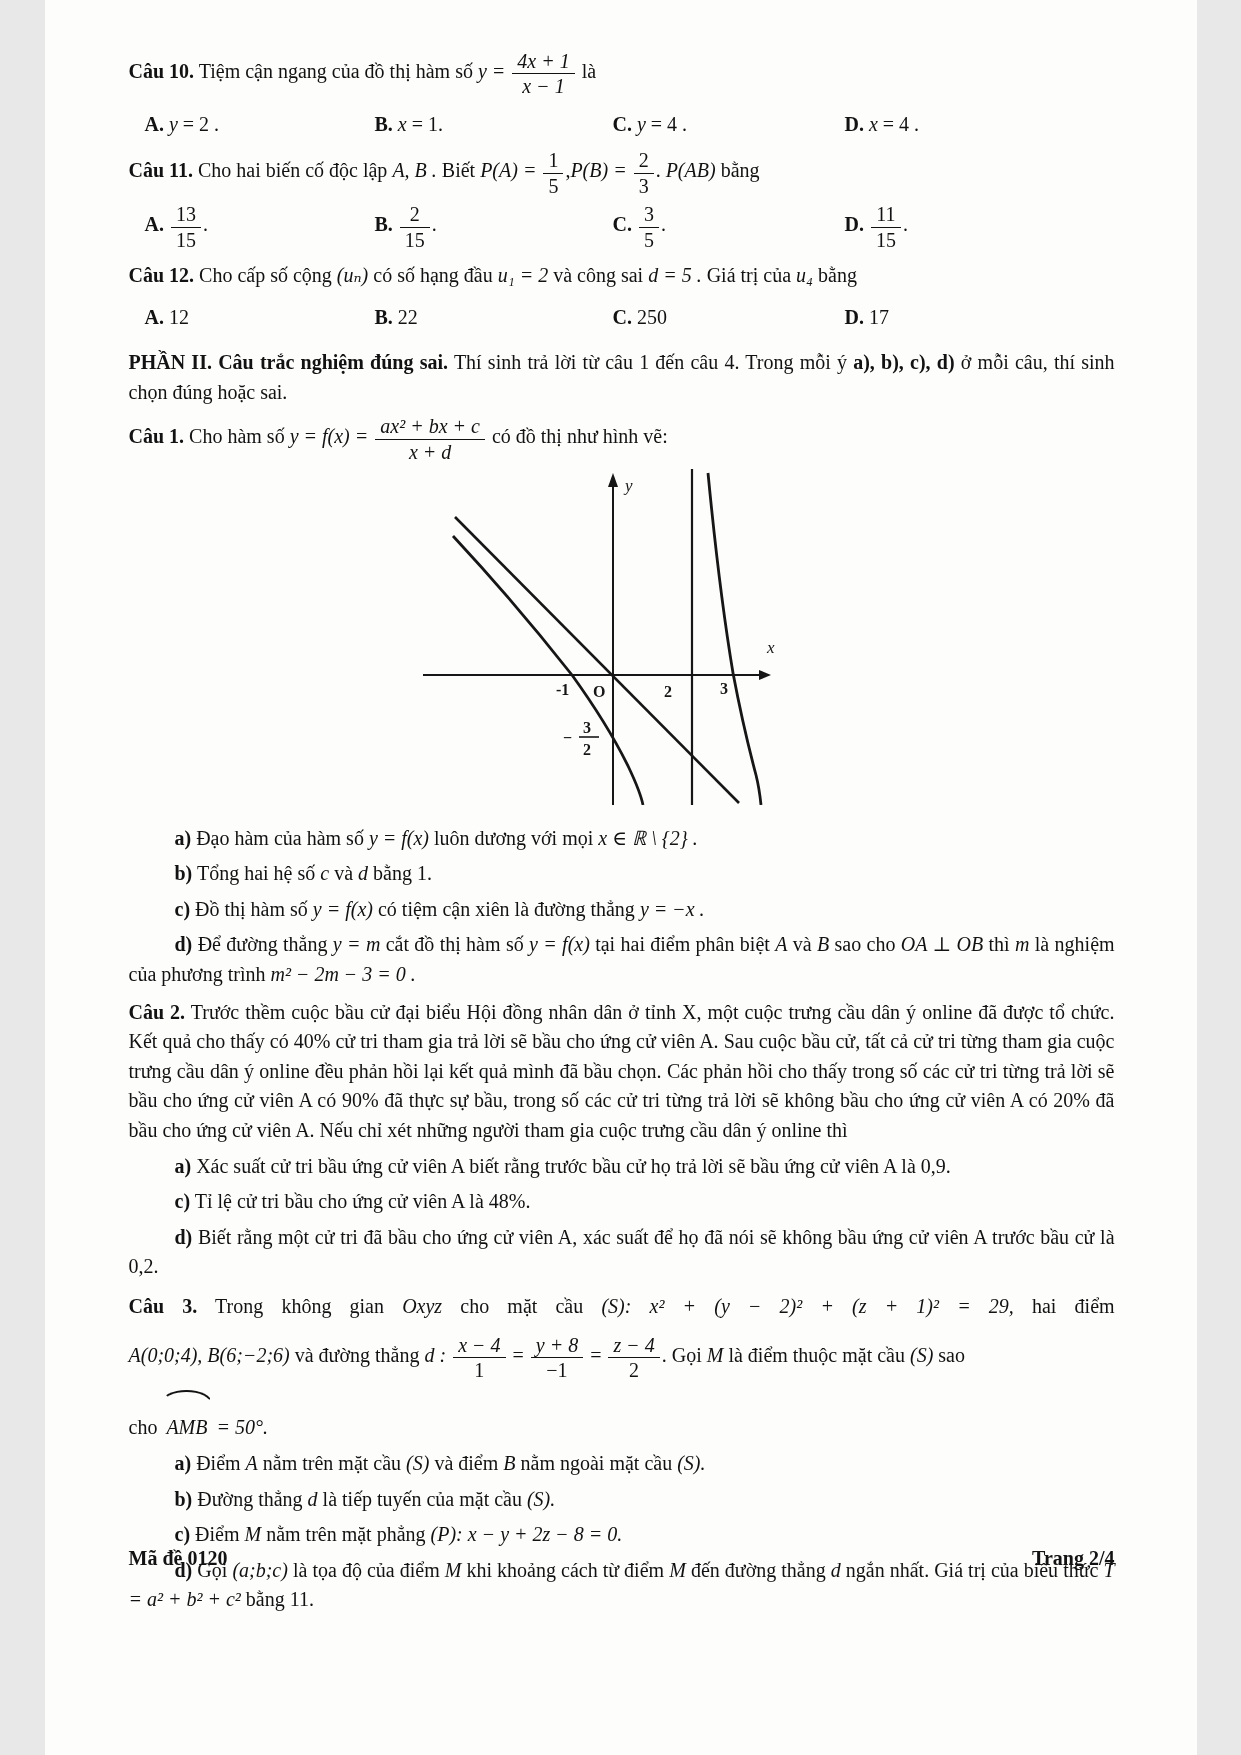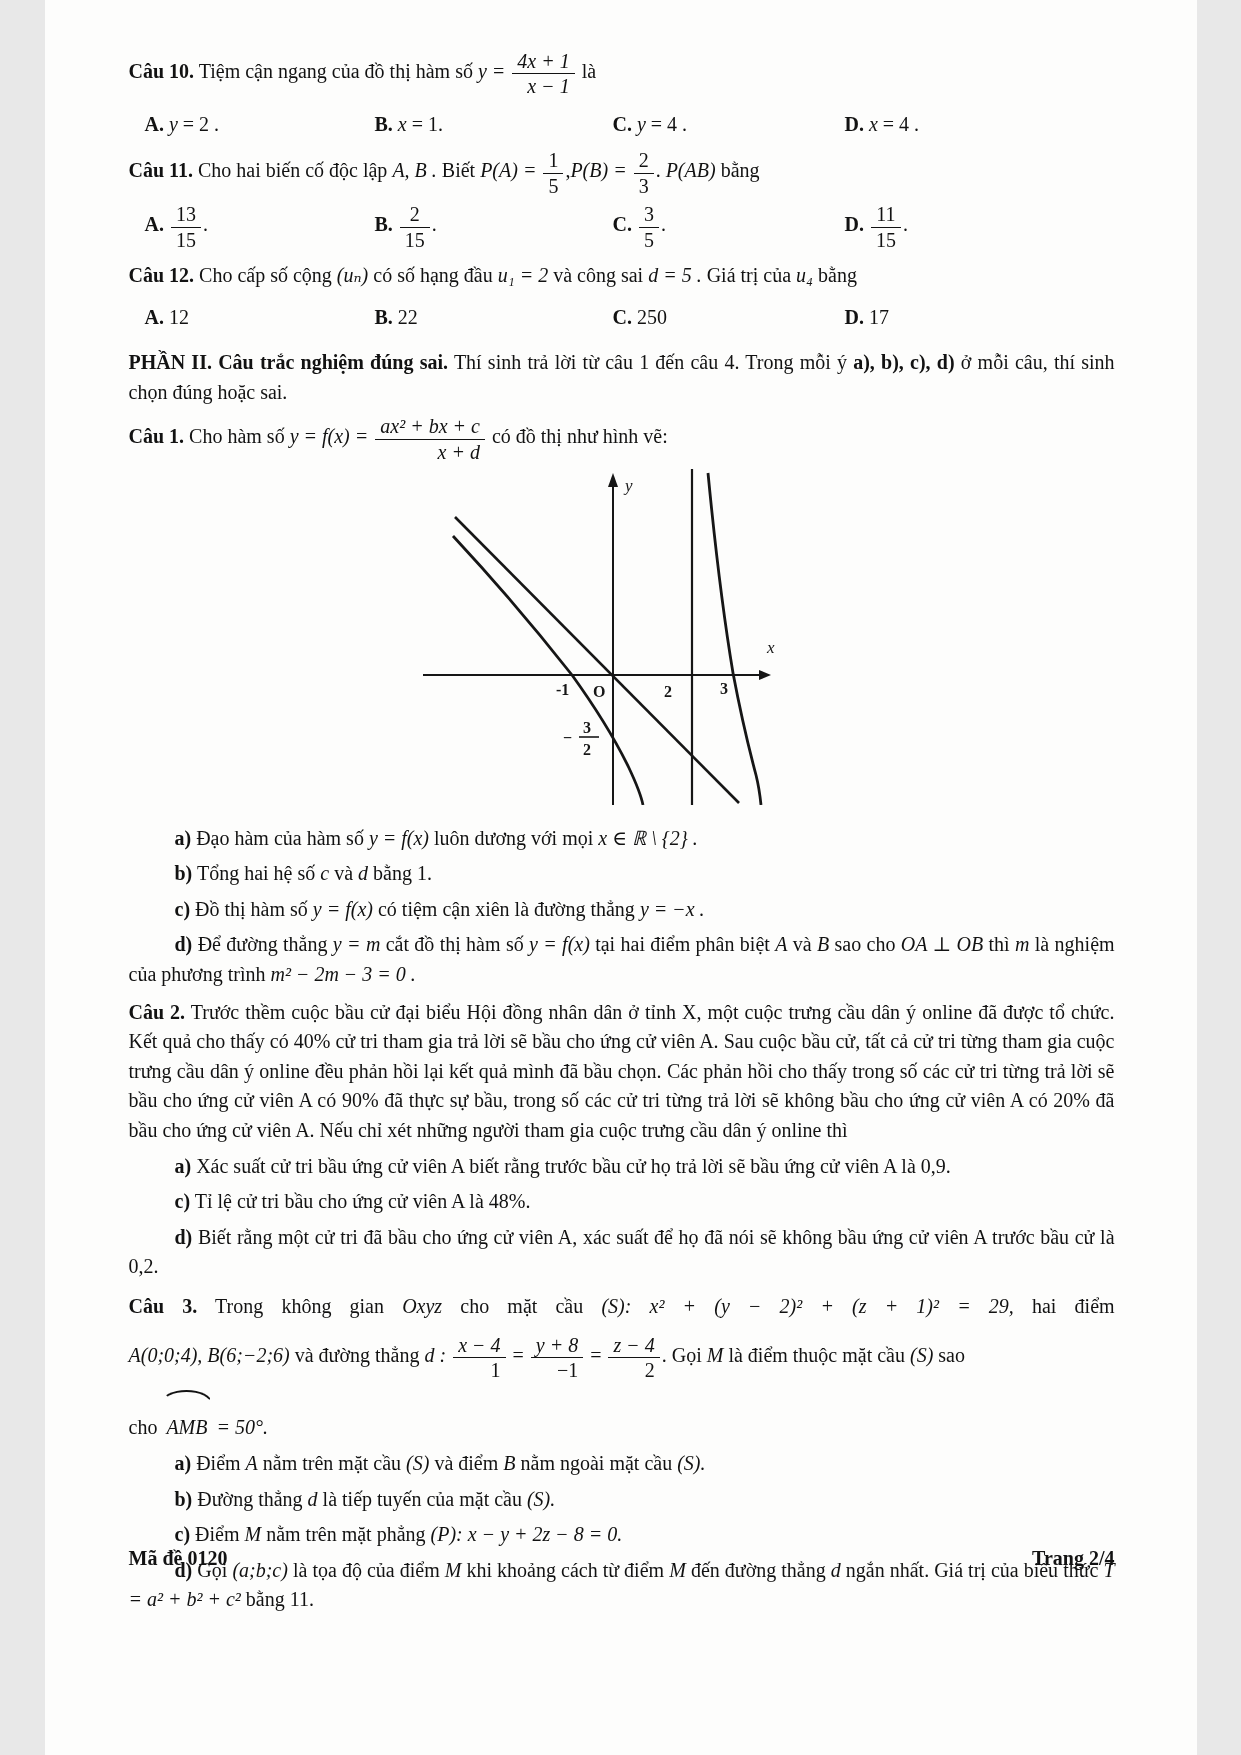--- a/index.html
+++ b/index.html
@@ -8,21 +8,21 @@
     font-family:"Liberation Serif","DejaVu Serif",serif;
     font-size:20px;line-height:1.48;position:relative;box-sizing:border-box;
     padding:50px 82px 0 84px;margin:0 auto;overflow:hidden;
   }
   p{margin:0;}
   b{font-weight:bold;}
   .mi{font-style:italic;}
   .qline{margin-top:8px;}
   .frac{display:inline-block;text-align:center;vertical-align:middle;line-height:1.12;padding:0 2px;}
   .frac .fn{display:block;border-bottom:1.6px solid #121212;padding:0 5px 1px;}
-  .frac .fd{display:block;padding:1px 5px 0;text-align:right;}
+  .frac .fd{display:block;padding:1px 5px 0;}
   .opts{display:grid;grid-template-columns:230px 238px 232px 1fr;padding-left:16px;margin-top:12px;}
   .opt{white-space:nowrap;}
   .item{text-indent:2.3em;text-align:justify;margin-top:6px;}
   .para{text-align:justify;margin-top:8px;}
   .justline{text-align:justify;text-align-last:justify;margin-top:10px;}
   .arc{position:relative;display:inline-block;font-style:italic;padding:20px 4px 0;}
   .arc::before{content:"";position:absolute;left:-1px;right:-1px;top:-3px;height:9px;
     border:2px solid transparent;border-top:2px solid #121212;
     border-radius:50% 50% 0 0 / 100% 100% 0 0;}
   .graph-wrap{margin:2px 0 0 286px;}

